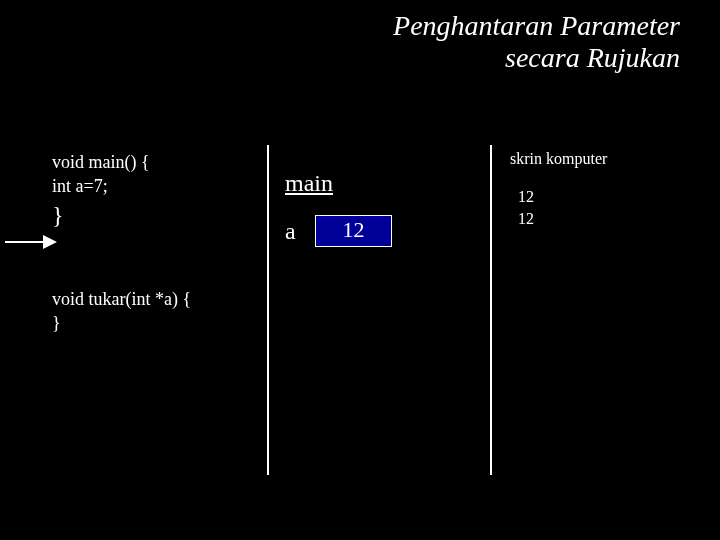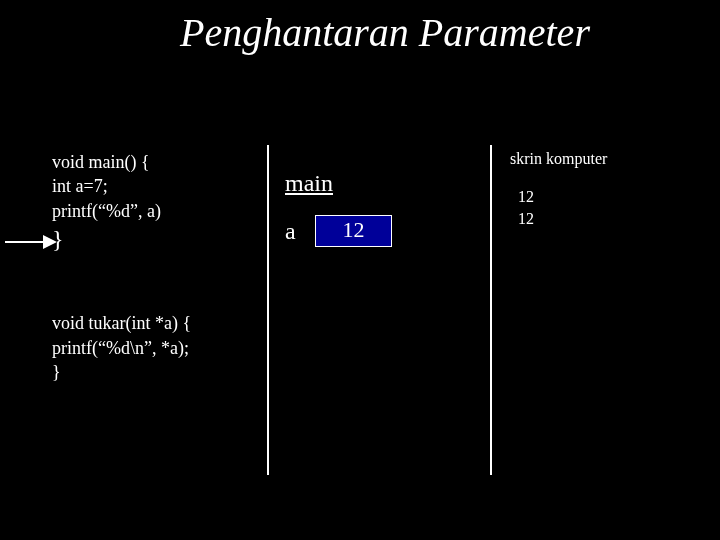--- a/index.html
+++ b/index.html
@@ -15,22 +15,23 @@
   .slide {
     position: relative;
     width: 720px;
     height: 540px;
   }
   .title {
     position: absolute;
     top: 10px;
     right: 40px;
     left: 180px;
+    text-align: right;
     font-style: italic;
-    font-size: 40px;
+    font-size: 28px;
     line-height: 1.15;
     color: #fff;
   }
 
   
   .divider {
     position: absolute;
     top: 145px;
     width: 0;
     height: 330px;
@@ -129,39 +130,38 @@
     padding-left: 8px;
   }
 </style>
 </head>
 <body>
 
 <div class="slide">
 
   <div class="title">
     <span>Penghantaran Parameter</span><br>
+    <span>secara Rujukan</span>
   </div>
 
   <div class="divider d1"></div>
   <div class="divider d2"></div>
 
   <div class="arrow">
     <div class="arrow-line"></div>
     <div class="arrow-head"></div>
   </div>
 
   <div class="code-col">
     <div>void main() {</div>
     <div>int a=7;</div>
-    <div>printf(“%d”, a)</div>
     <div class="brace-close">}</div>
 
     <div class="fn2">
       <div>void tukar(int *a) {</div>
-      <div>printf(“%d\n”, *a);</div>
       <div>}</div>
     </div>
   </div>
 
   <div class="mem-col">
     <div class="mem-header">main</div>
     <div class="var-row">
       <div class="var-label">a</div>
       <div class="var-box">12</div>
     </div>

